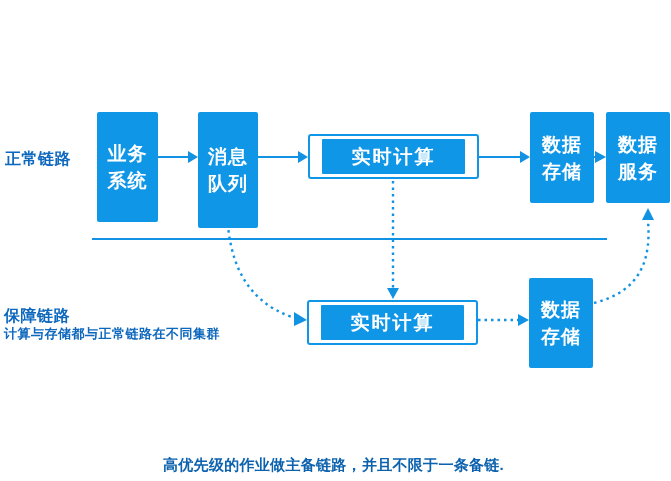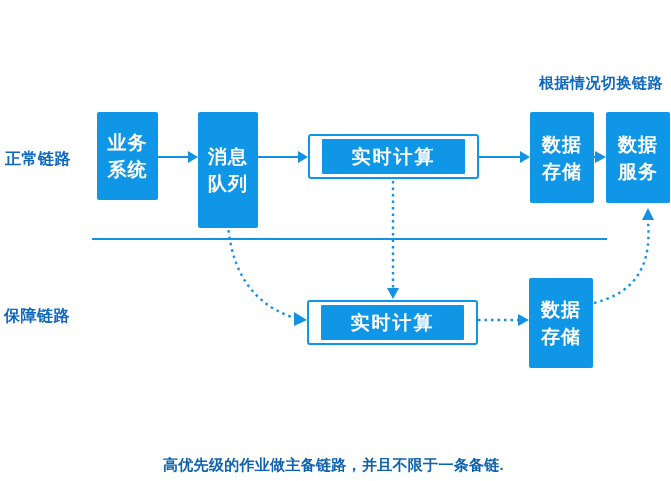--- a/index.html
+++ b/index.html
@@ -84,24 +84,24 @@
     <polygon class="head" points="294,312 294,326 307,320"></polygon>
 
     <line class="dotted-line" x1="478" y1="320" x2="518" y2="320"></line>
     <polygon class="head" points="518,314 518,326 529,320"></polygon>
 
     <path class="dotted-line" d="M594,303 C642,291 651,258 648,221"></path>
     <polygon class="head" points="642,220 654,220 648,208"></polygon>
   </svg>
 
   <div class="lbl lbl-main" style="left:5px;top:149px;">正常链路</div>
-  <div class="lbl lbl-hint" style="left:539px;top:74px;">根据情况切换链路</div>
   <div class="lbl lbl-main" style="left:4px;top:306px;">保障链路</div>
+  <div class="lbl lbl-sub" style="left:4px;top:325px;">计算与存储都与正常链路在不同集群</div>
 
-  <div class="node" style="left:97px;top:112px;width:61px;height:88px;">
+  <div class="node" style="left:97px;top:112px;width:61px;height:110px;">
     <span>业务</span>
     <span>系统</span>
   </div>
   <div class="node" style="left:198px;top:112px;width:60px;height:116px;">
     <span>消息</span>
     <span>队列</span>
   </div>
   <div class="dnode" style="left:308px;top:134px;width:171px;height:45px;">
     <div class="dnode-inner">实时计算</div>
   </div>

